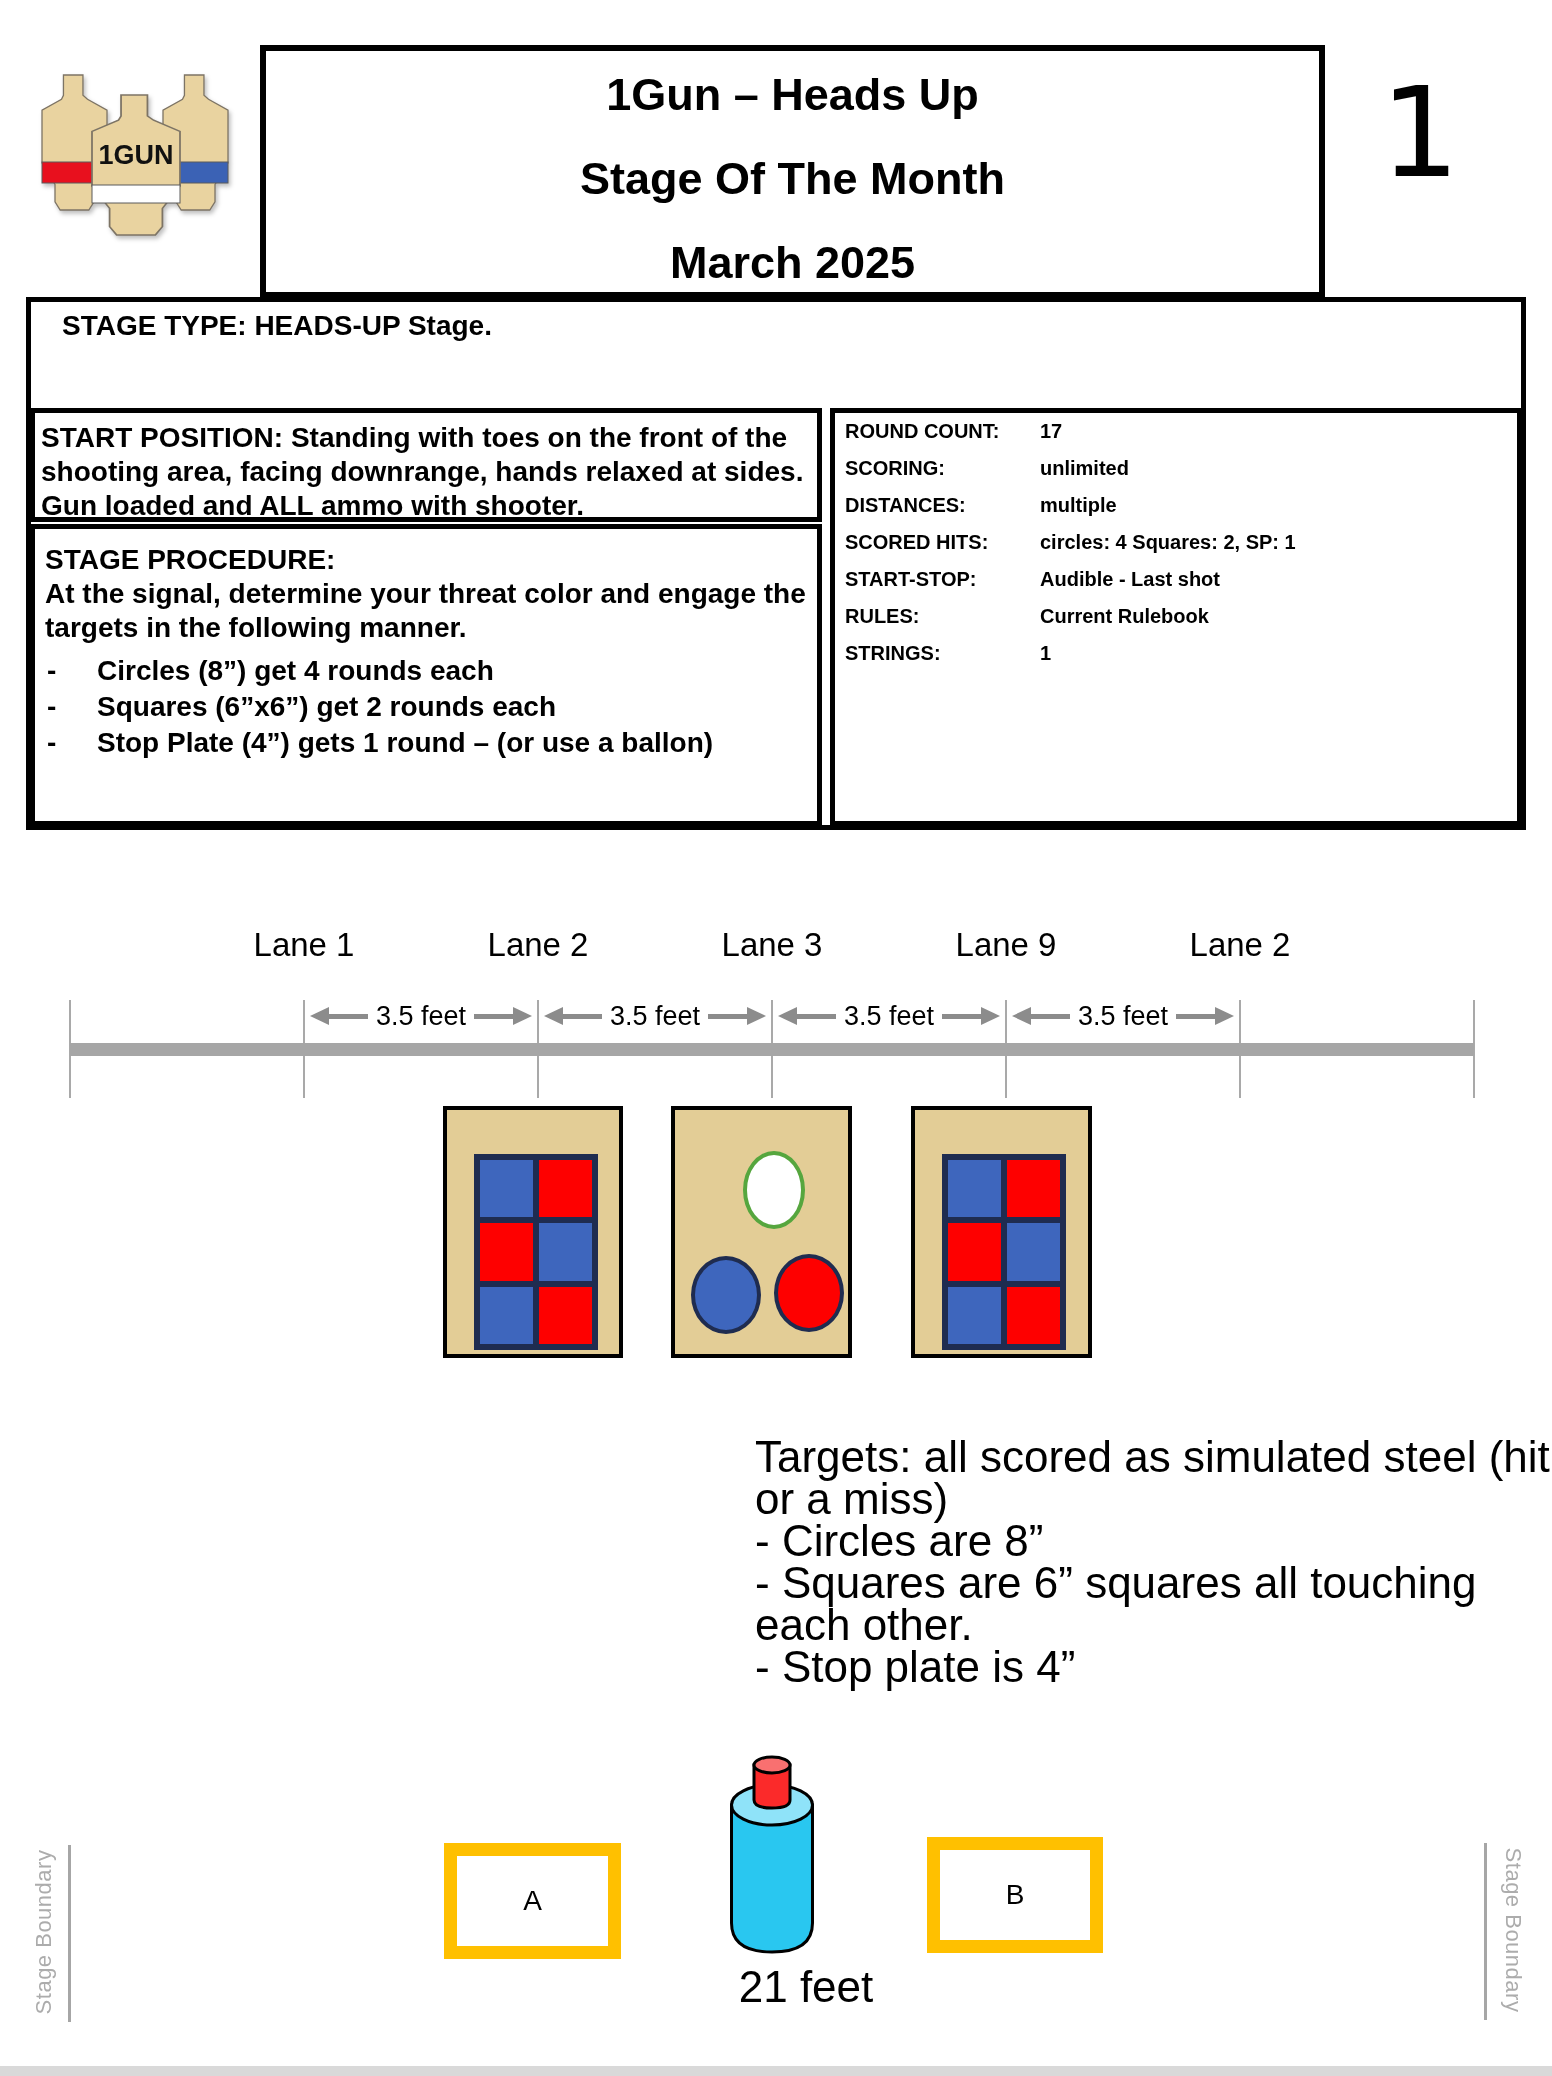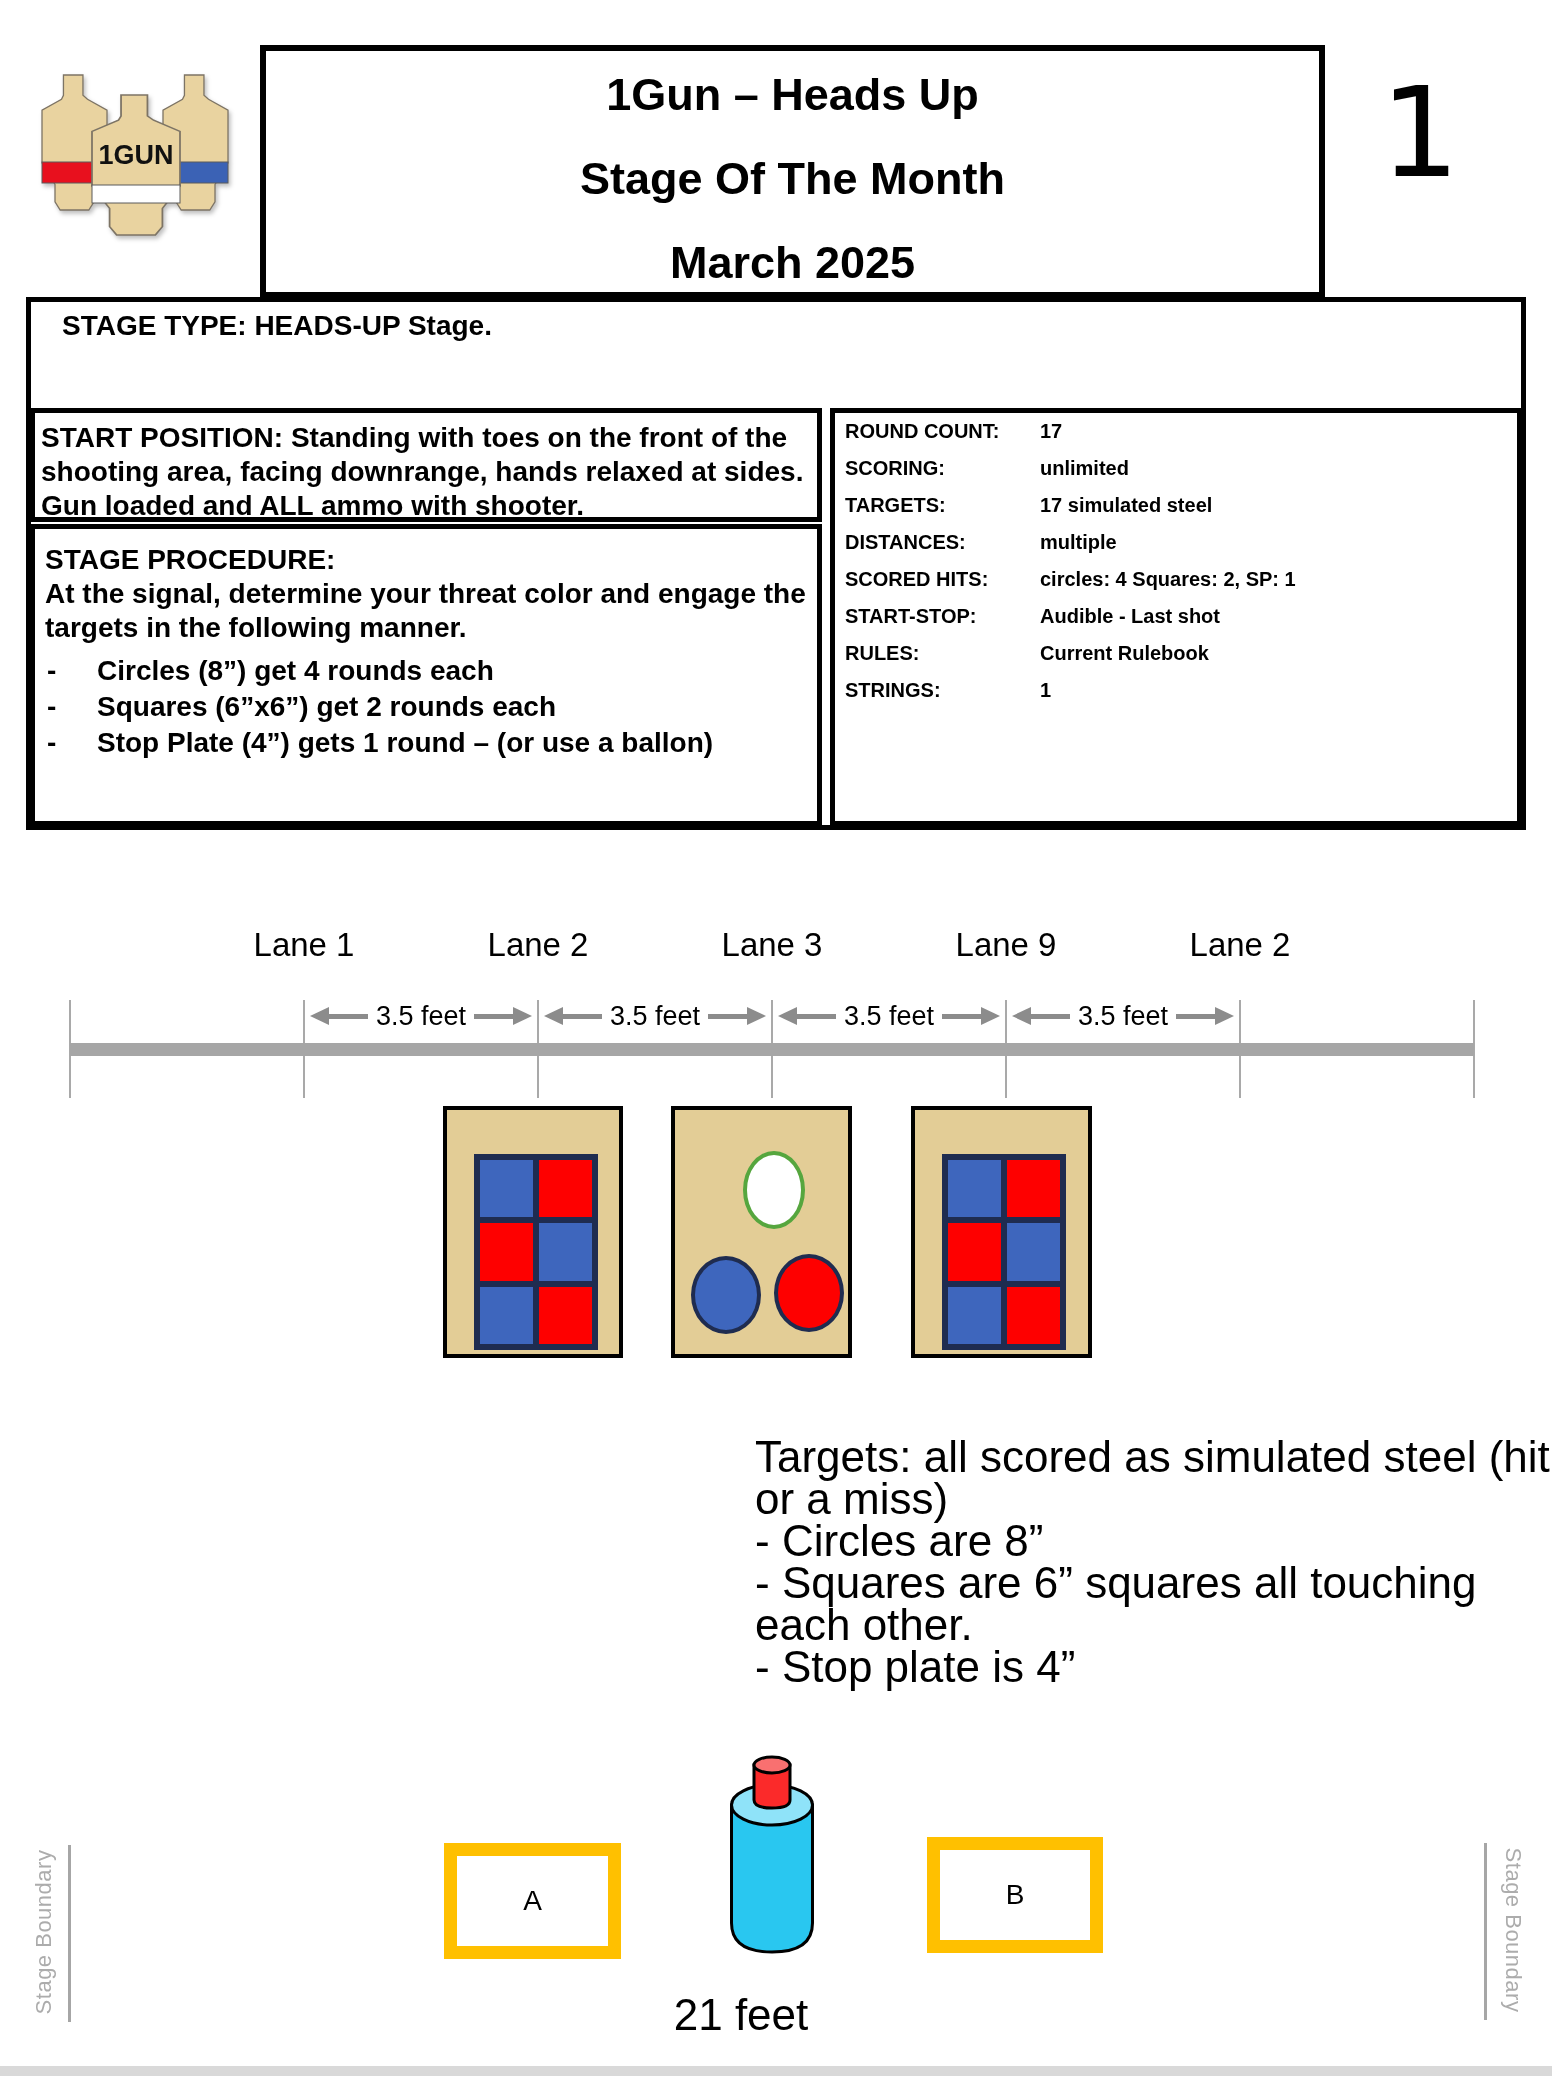--- a/index.html
+++ b/index.html
@@ -70,21 +70,21 @@
   .circ-blue { left:16px; top:146px; width:70px; height:78px; border:4px solid; }
   .circ-red  { left:99px; top:144px; width:70px; height:78px; border:4px solid; }
 
   .targets-note { position:absolute; left:755px; top:1436px; font-size:44px; line-height:42px; }
 
   
   .shoot-box { position:absolute; background:#fff; display:flex; align-items:center; justify-content:center; font-size:28px; }
   .box-a { left:444px; top:1843px; width:177px; height:116px; border:13px solid; }
   .box-b { left:927px; top:1837px; width:176px; height:116px; border:13px solid; }
   .cyl-svg { position:absolute; left:722px; top:1755px; }
-  .dist-label { position:absolute; left:636px; top:1962px; width:210px; text-align:center; font-size:44px;margin-top:28px; }
+  .dist-label { position:absolute; left:701px; top:1962px; width:210px; text-align:center; font-size:44px; }
 
   .sb-line { position:absolute; width:3px; height:177px; background:#A6A6A6; }
   .sb-line.left { left:68px; top:1845px; }
   .sb-line.right { left:1484px; top:1843px; }
   .sb-label { position:absolute; width:190px; height:26px; text-align:center; color:#ACACAC; font-size:22px; letter-spacing:.5px; }
   .sb-label.left  { left:-51px; top:1919px; transform:rotate(-90deg); }
   .sb-label.right { left:1418px; top:1917px; transform:rotate(90deg); }
 
   .bottom-strip { position:absolute; left:0; top:2066px; width:1552px; height:10px; background:#D9D9D9; }
 </style>
@@ -154,24 +154,20 @@
   <div class="info-box">
     <div class="info-row">
         <span class="lbl">ROUND COUNT:</span>
         <span class="val">17</span>
       </div>
     <div class="info-row">
         <span class="lbl">SCORING:</span>
         <span class="val">unlimited</span>
       </div>
     <div class="info-row">
-        <span class="lbl">TARGETS:</span>
-        <span class="val">17 simulated steel</span>
-      </div>
-    <div class="info-row">
         <span class="lbl">DISTANCES:</span>
         <span class="val">multiple</span>
       </div>
     <div class="info-row">
         <span class="lbl">SCORED HITS:</span>
         <span class="val">circles: 4 Squares: 2, SP: 1</span>
       </div>
     <div class="info-row">
         <span class="lbl">START-STOP:</span>
         <span class="val">Audible - Last shot</span>

